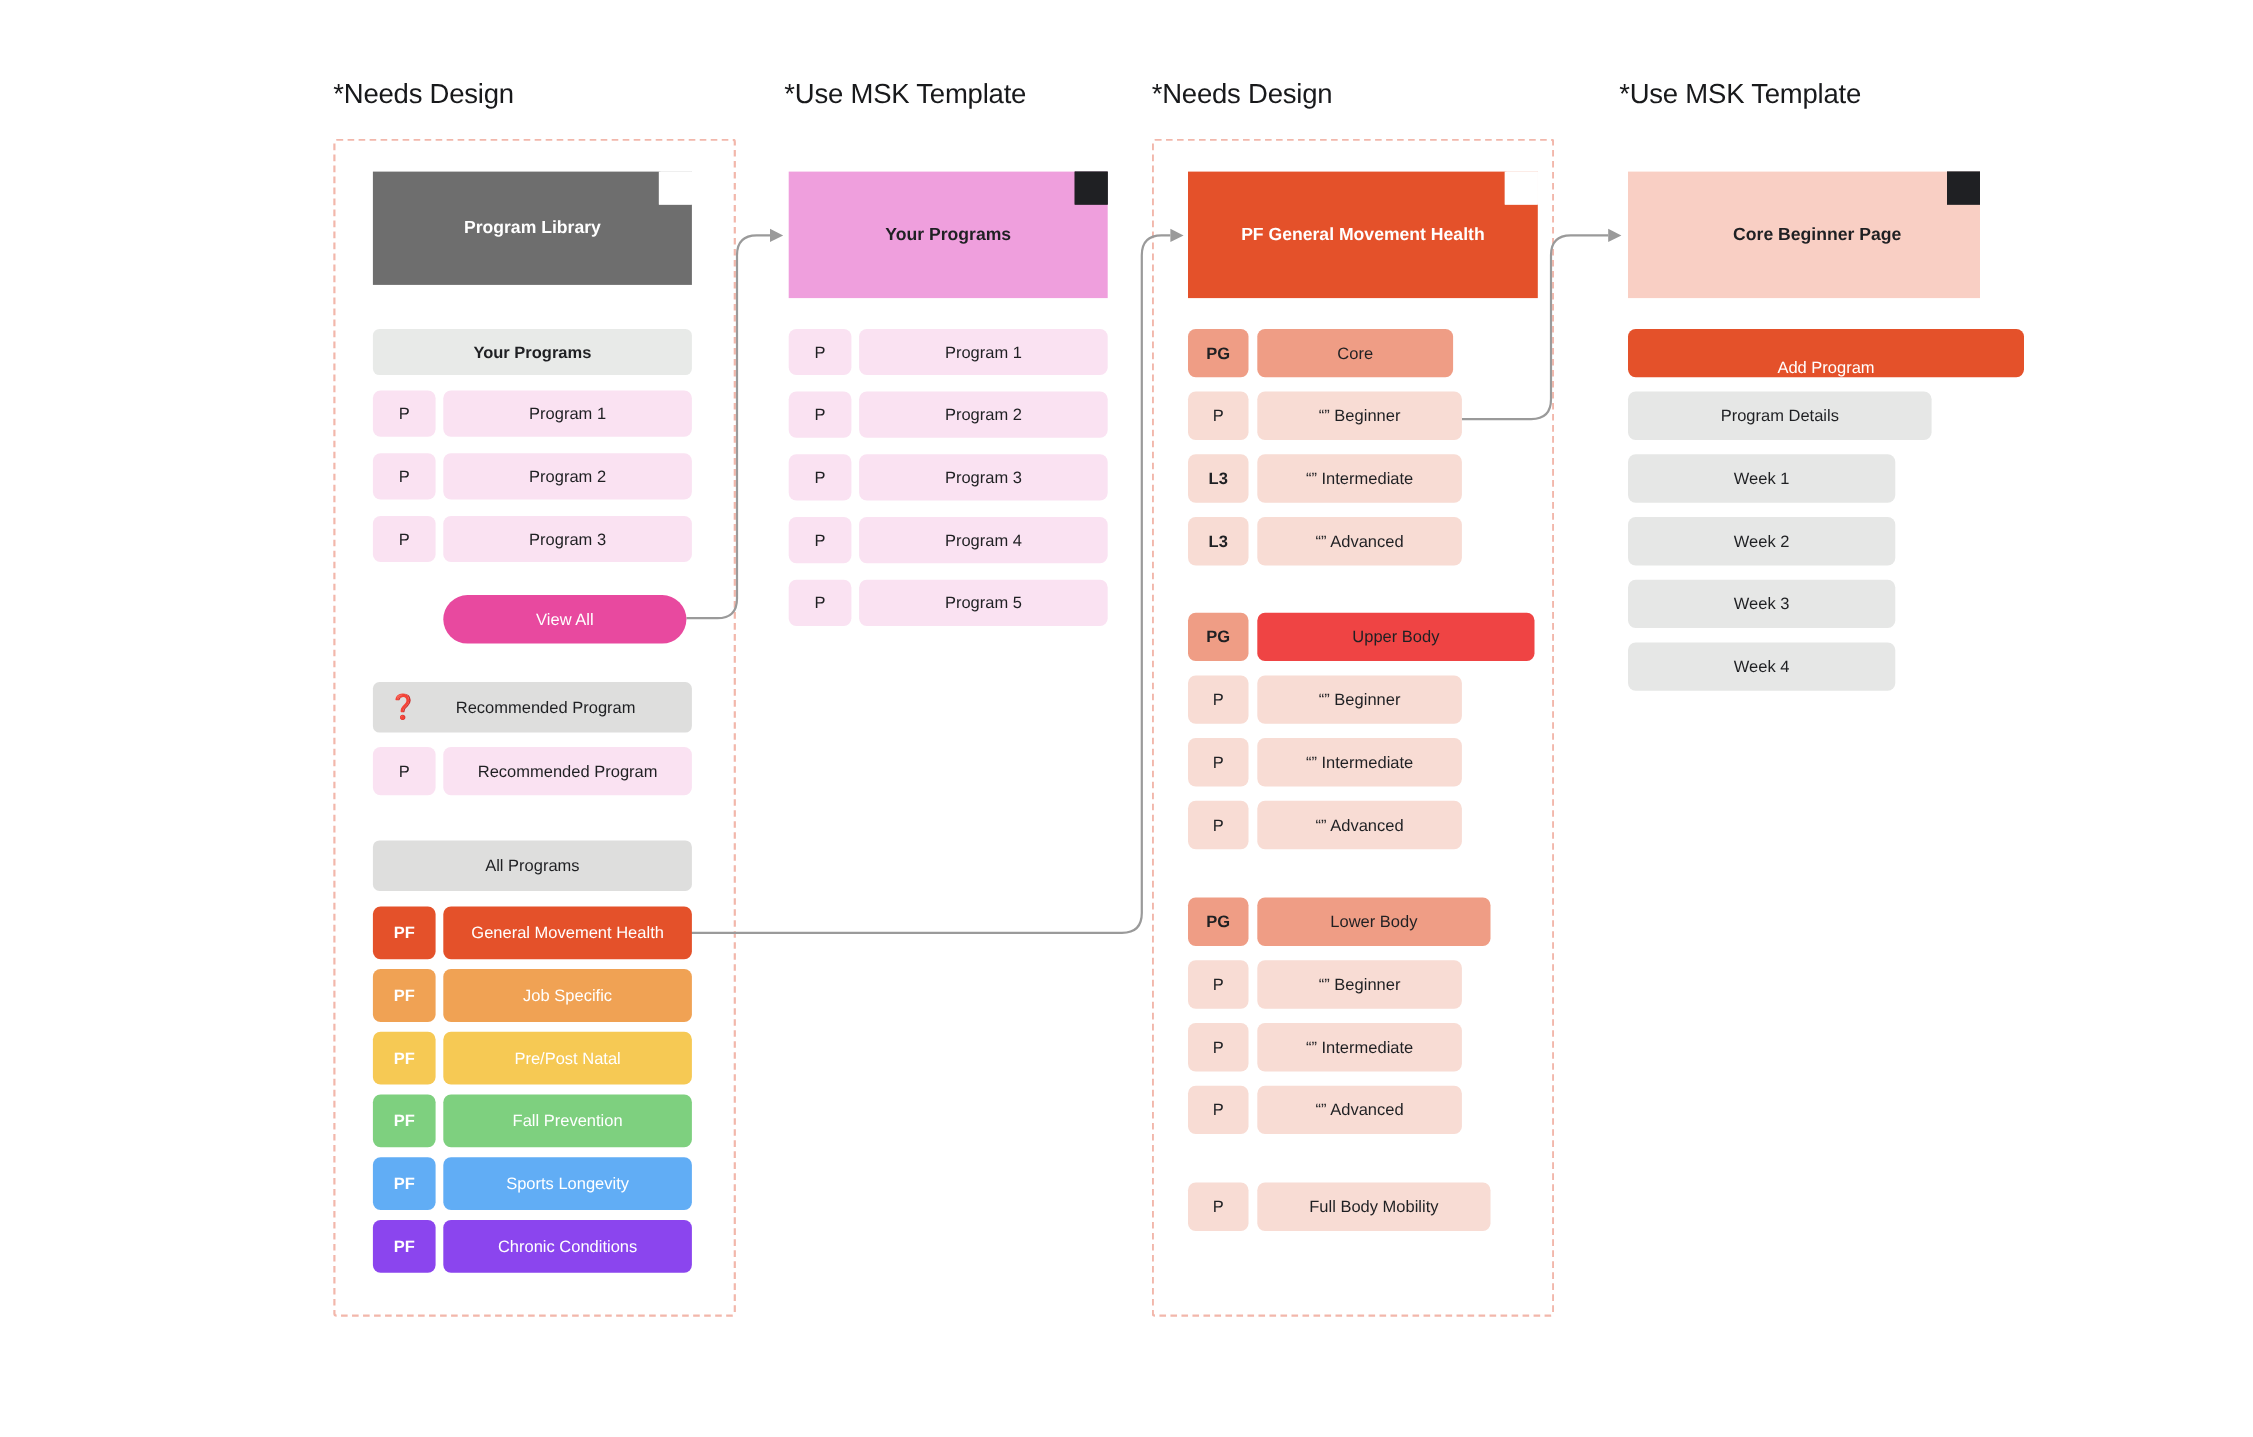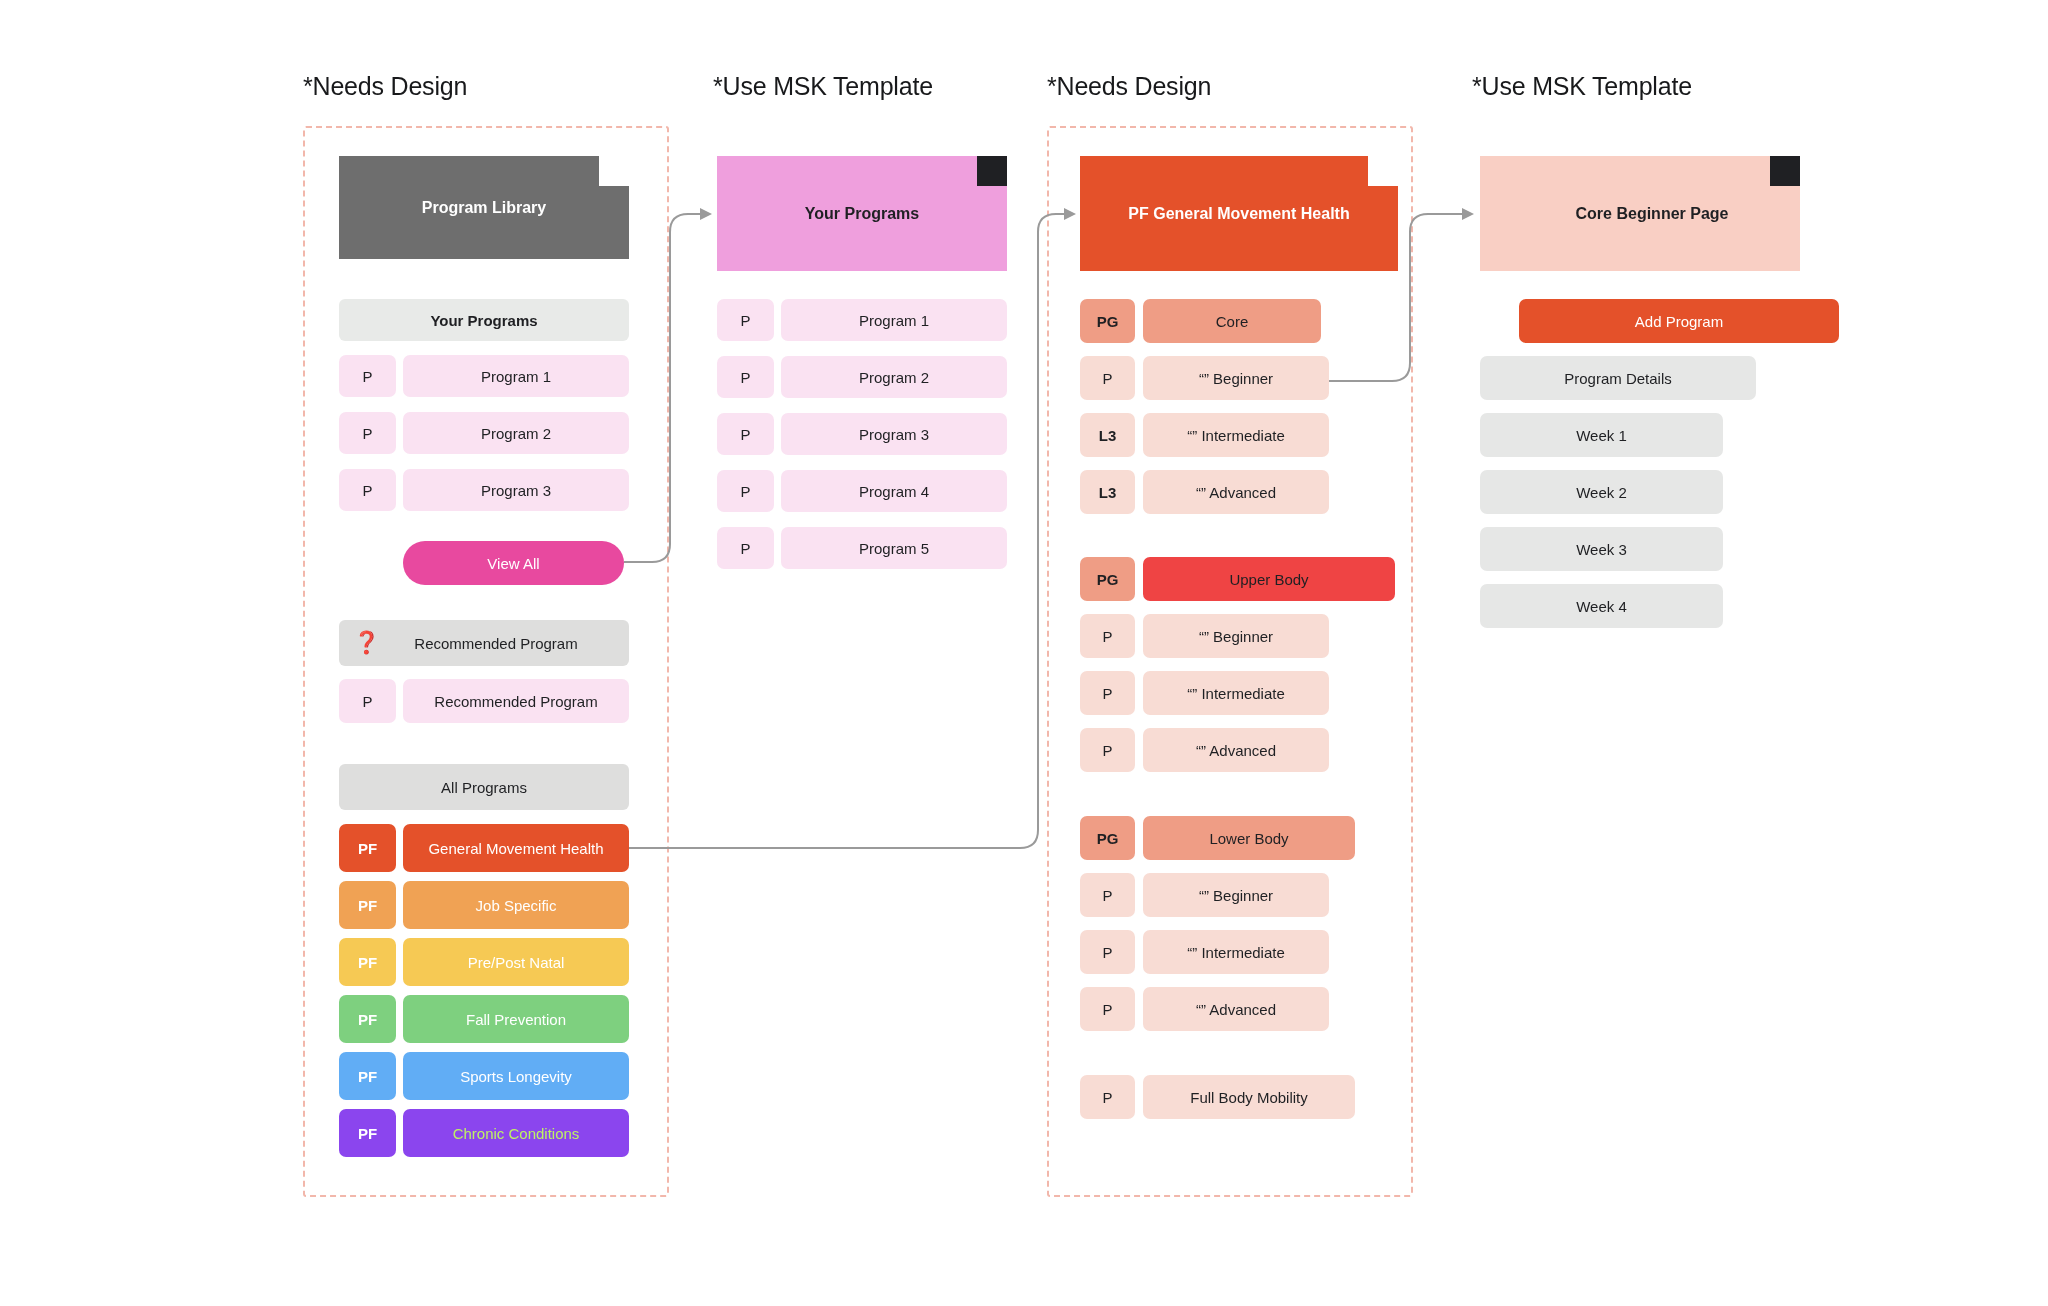--- a/index.html
+++ b/index.html
@@ -206,21 +206,21 @@
   <div class="badge" style="left:339px; top:1052px; width:57px; height:48px; background:#61adf5; color:#ffffff; font-weight:bold;">
       <span>PF</span>
     </div>
   <div class="row-pill" style="left:403px; top:1052px; width:226px; height:48px; background:#61adf5; color:#ffffff;">
       <span>Sports Longevity</span>
     </div>
 
   <div class="badge" style="left:339px; top:1109px; width:57px; height:48px; background:#8b45ee; color:#ffffff; font-weight:bold;">
       <span>PF</span>
     </div>
-  <div class="row-pill" style="left:403px; top:1109px; width:226px; height:48px; background:#8b45ee; color:#bef264;">
+  <div class="row-pill" style="left:403px; top:1109px; width:226px; height:48px; background:#8b45ee; color:#ffffff;">
       <span>Chronic Conditions</span>
     </div>
 
   <div class="page-card" style="left:717px; top:156px; width:290px; height:115px; background:#ef9fdd; color:#1f2023;">
     <span class="fold" style="background: transparent;">
         <svg width="30" height="30" style="position: absolute; top: 0px; right: 0px;">
           <polygon points="0,0 30,0 30,30" fill="#ffffff"></polygon>
           <polyline points="0,0 30,30" fill="none" stroke="rgb(239, 159, 221)" stroke-width="2"></polyline>
         </svg>
       </span>
@@ -366,21 +366,21 @@
   <div class="page-card" style="left:1480px; top:156px; width:320px; height:115px; background:#f9cfc4; color:#1f2023;padding-left:24px;">
     <span class="fold" style="background: transparent;">
         <svg width="30" height="30" style="position: absolute; top: 0px; right: 0px;">
           <polygon points="0,0 30,0 30,30" fill="#ffffff"></polygon>
           <polyline points="0,0 30,30" fill="none" stroke="rgb(249, 207, 196)" stroke-width="2"></polyline>
         </svg>
       </span>
     <span class="label">Core Beginner Page</span>
   </div>
 
-  <div class="rect-btn" style="left:1519px; top:299px; width:320px; height:44px; background:#e4512a;">
+  <div class="rect-btn" style="left:1480px; top:299px; width:360px; height:44px; background:#e4512a;align-items:flex-end;">
     <span>Add Program</span>
   </div>
 
   <div class="row-pill" style="left:1480px; top:356px; width:276px; height:44px; background:#e6e7e6; color:#1f2023;">
       <span>Program Details</span>
     </div>
 
   <div class="row-pill" style="left:1480px; top:413px; width:243px; height:44px; background:#e6e7e6; color:#1f2023;">
       <span>Week 1</span>
     </div>

